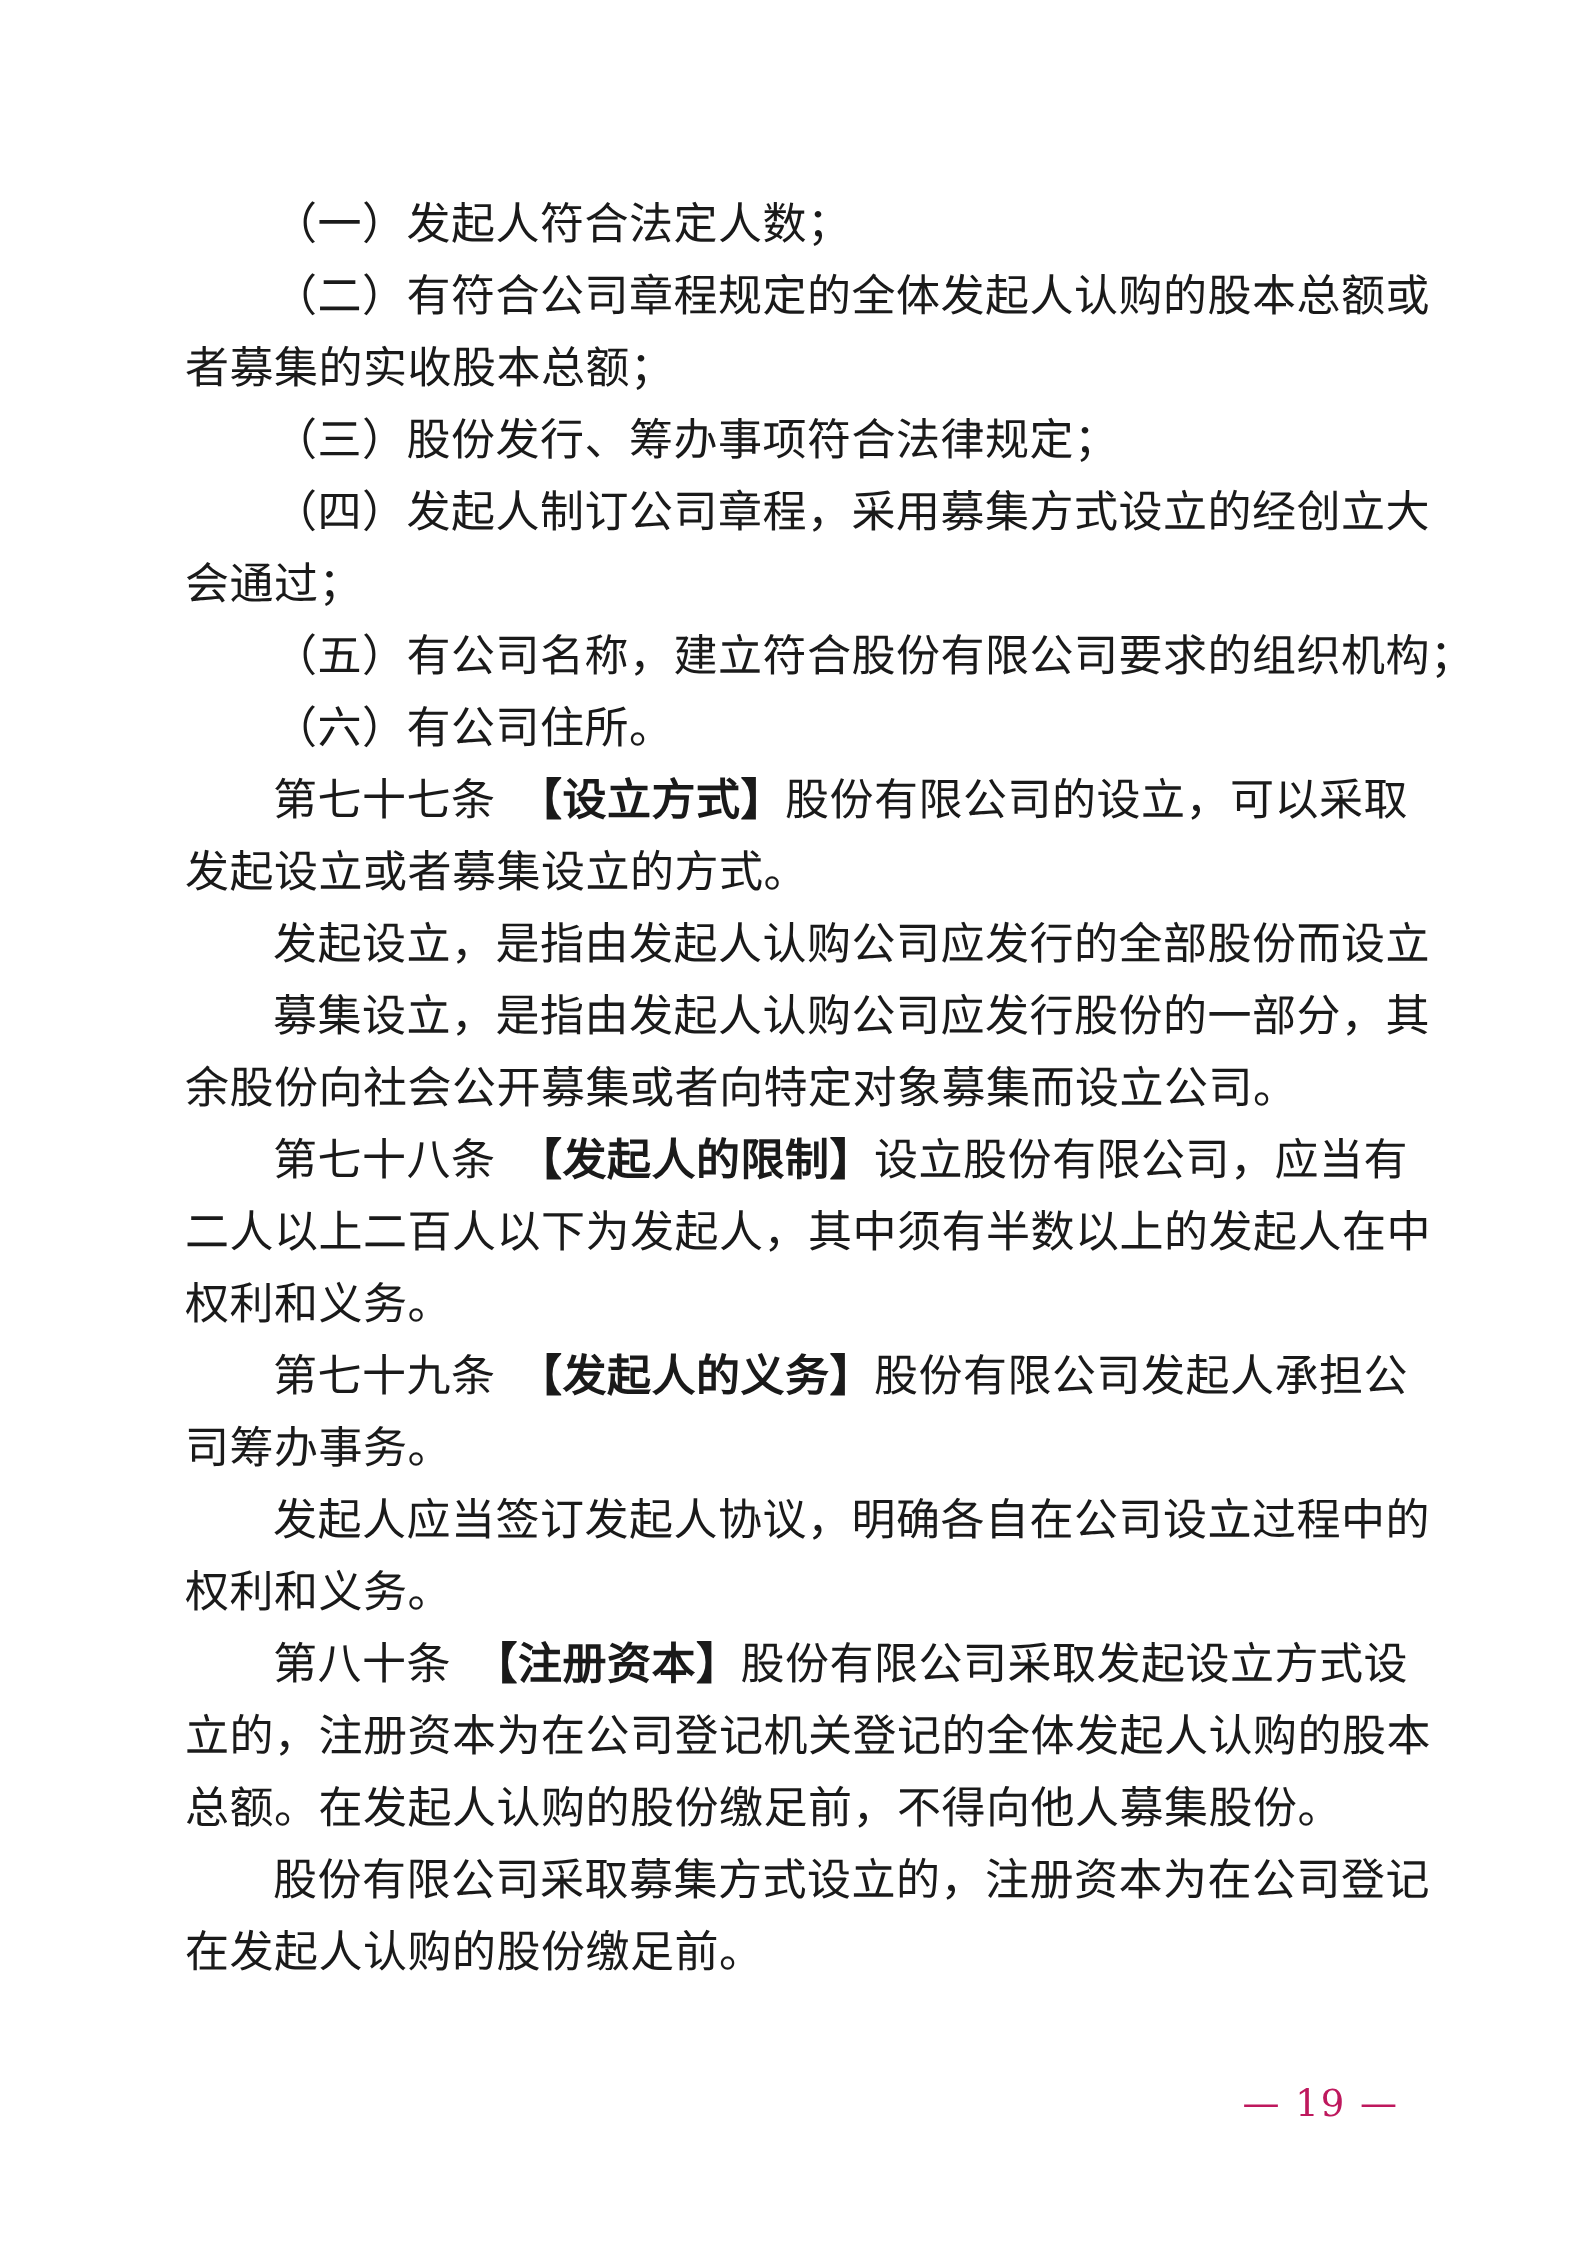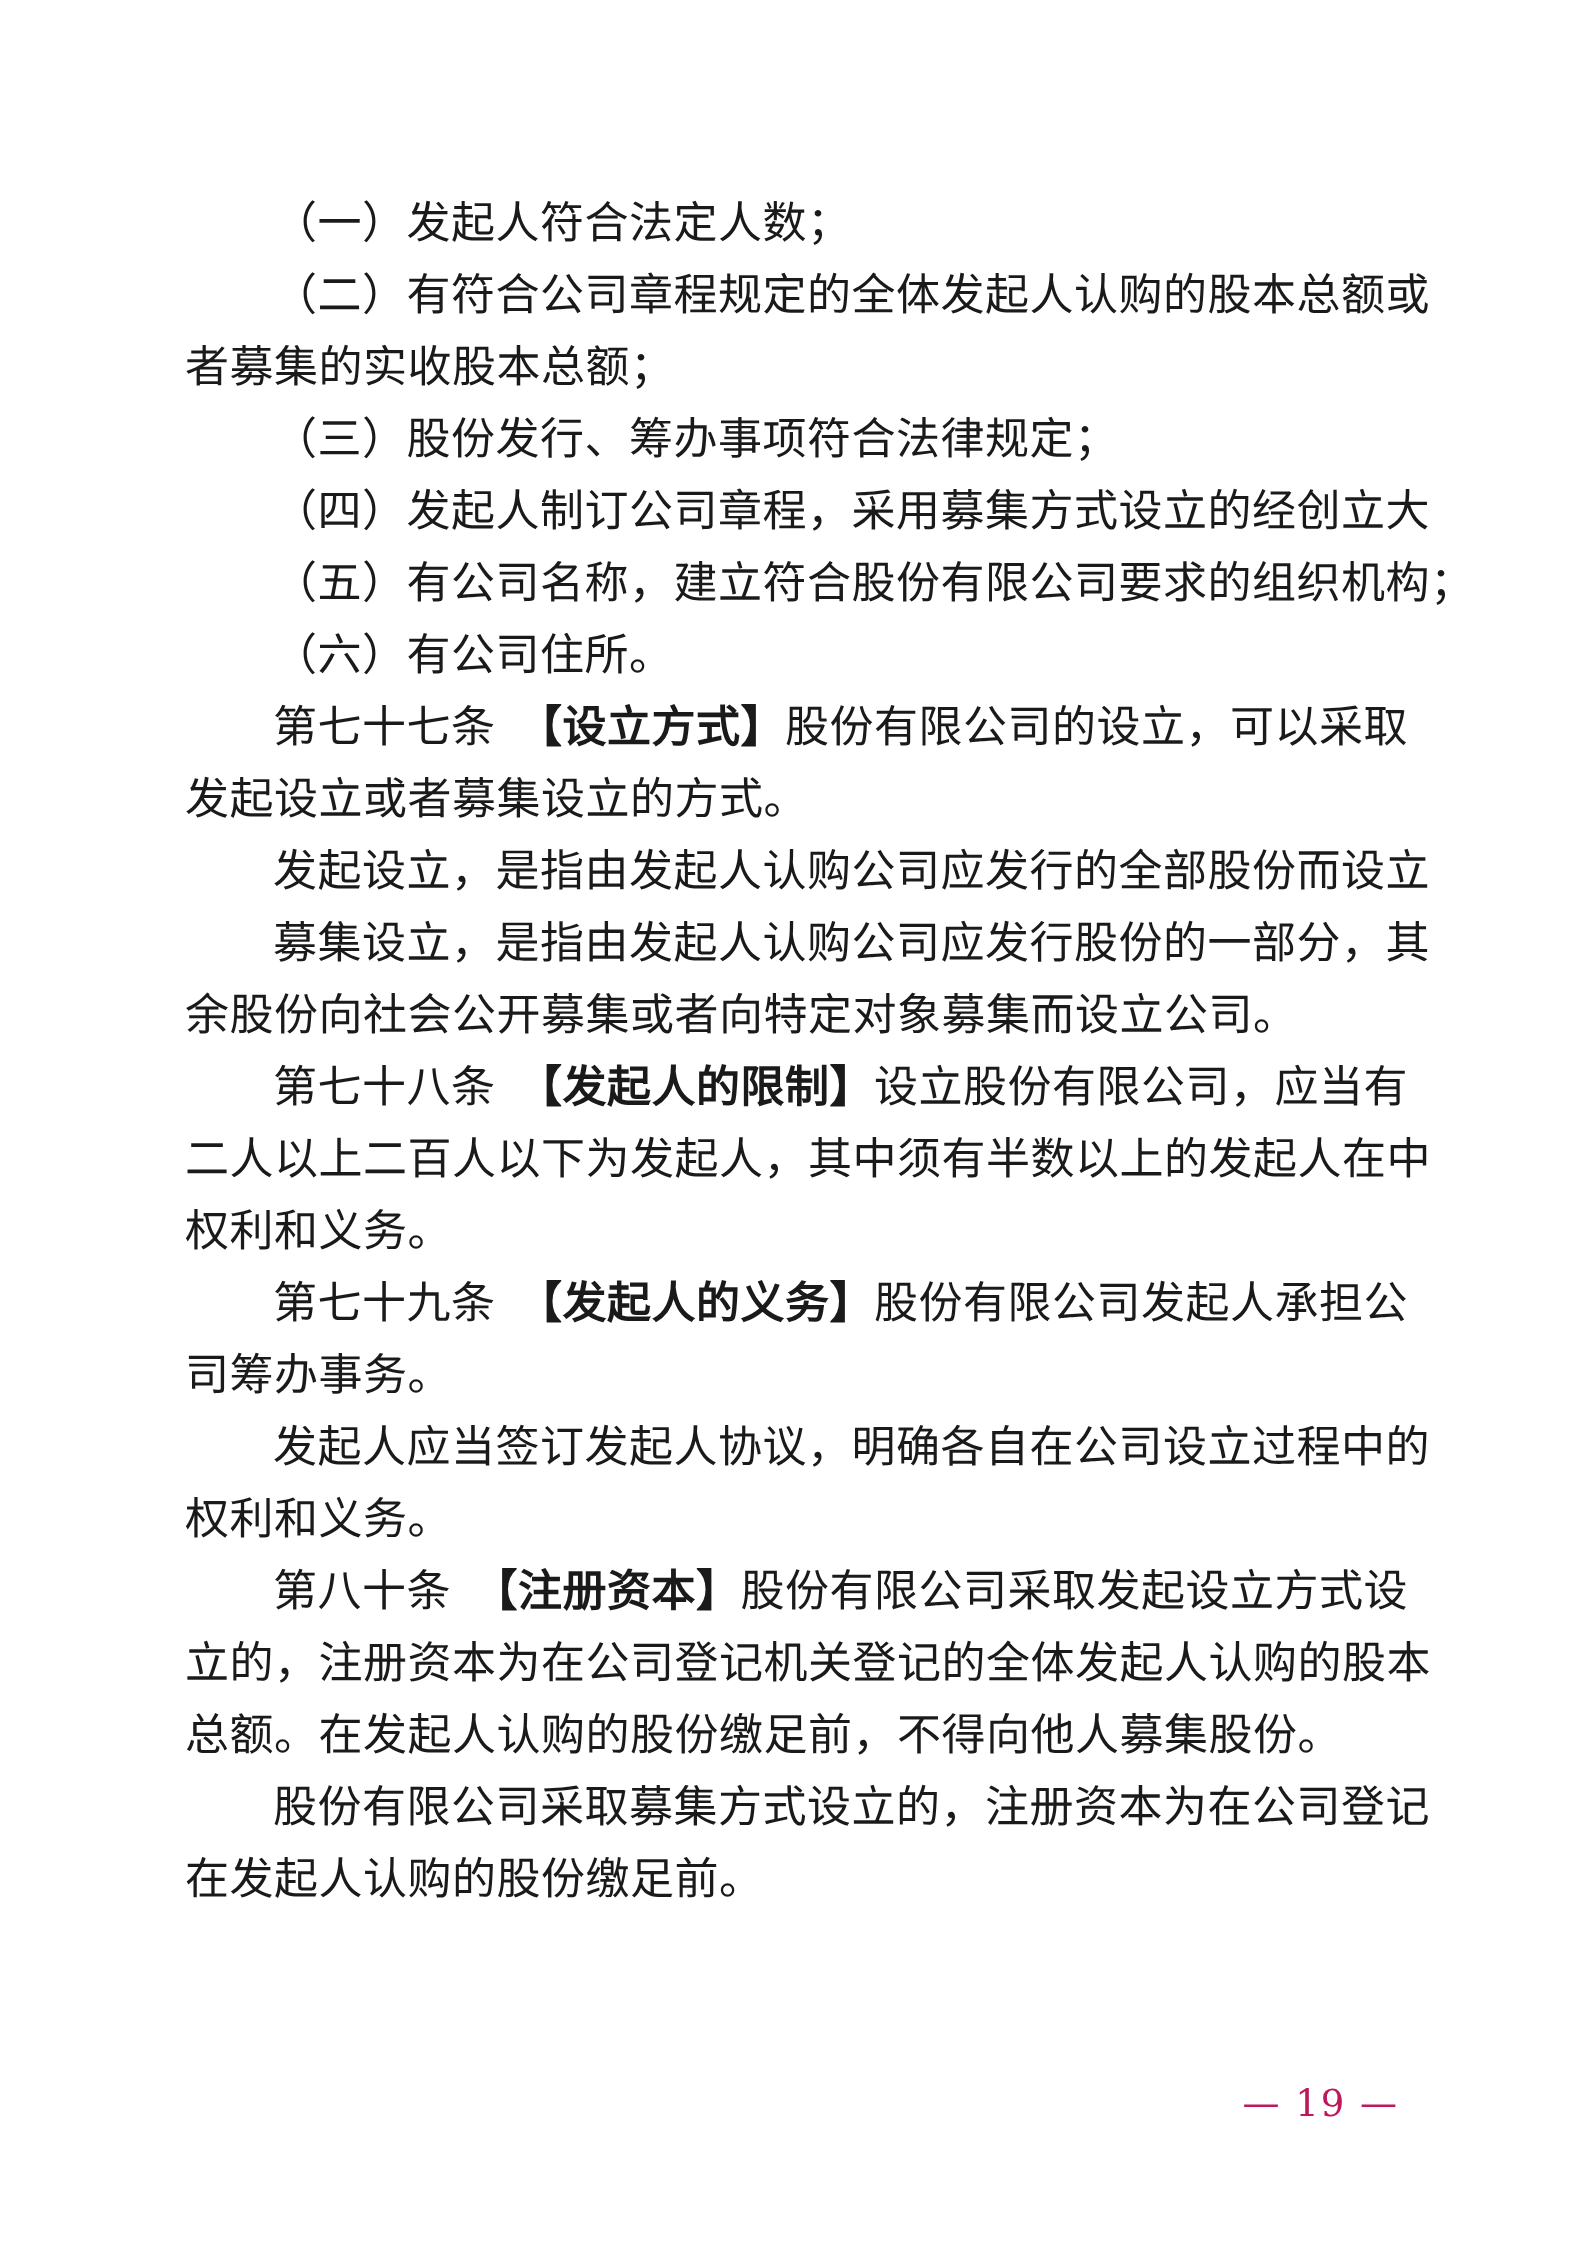--- a/index.html
+++ b/index.html
@@ -18,21 +18,20 @@
   }
   .content {
     position: absolute;
     left: 185px;
     top: 188px;
     width: 1280px;
   }
   .paragraph {
     margin: 0;
     padding: 0;
-    font-family: Liberation Serif, serif;
   }
   .line {
     height: 72px;
     line-height: 72px;
     font-size: 44px;
     letter-spacing: 0.5px;
     white-space: nowrap;
     color: #1a1a1a;
   }
   .line.indent {
@@ -62,20 +61,21 @@
       </div>
       <div class="paragraph">
         <div class="line indent">（二）有符合公司章程规定的全体发起人认购的股本总额或</div>
         <div class="line">者募集的实收股本总额；</div>
       </div>
       <div class="paragraph">
         <div class="line indent">（三）股份发行、筹办事项符合法律规定；</div>
       </div>
       <div class="paragraph">
         <div class="line indent">（四）发起人制订公司章程，采用募集方式设立的经创立大</div>
+        <div class="line">会通过；</div>
       </div>
       <div class="paragraph">
         <div class="line indent">（五）有公司名称，建立符合股份有限公司要求的组织机构；</div>
       </div>
       <div class="paragraph">
         <div class="line indent">（六）有公司住所。</div>
       </div>
       <div class="paragraph">
         <div class="line indent">第七十七条　<span class="atitle">【设立方式】</span>股份有限公司的设立，可以采取</div>
         <div class="line">发起设立或者募集设立的方式。</div>

